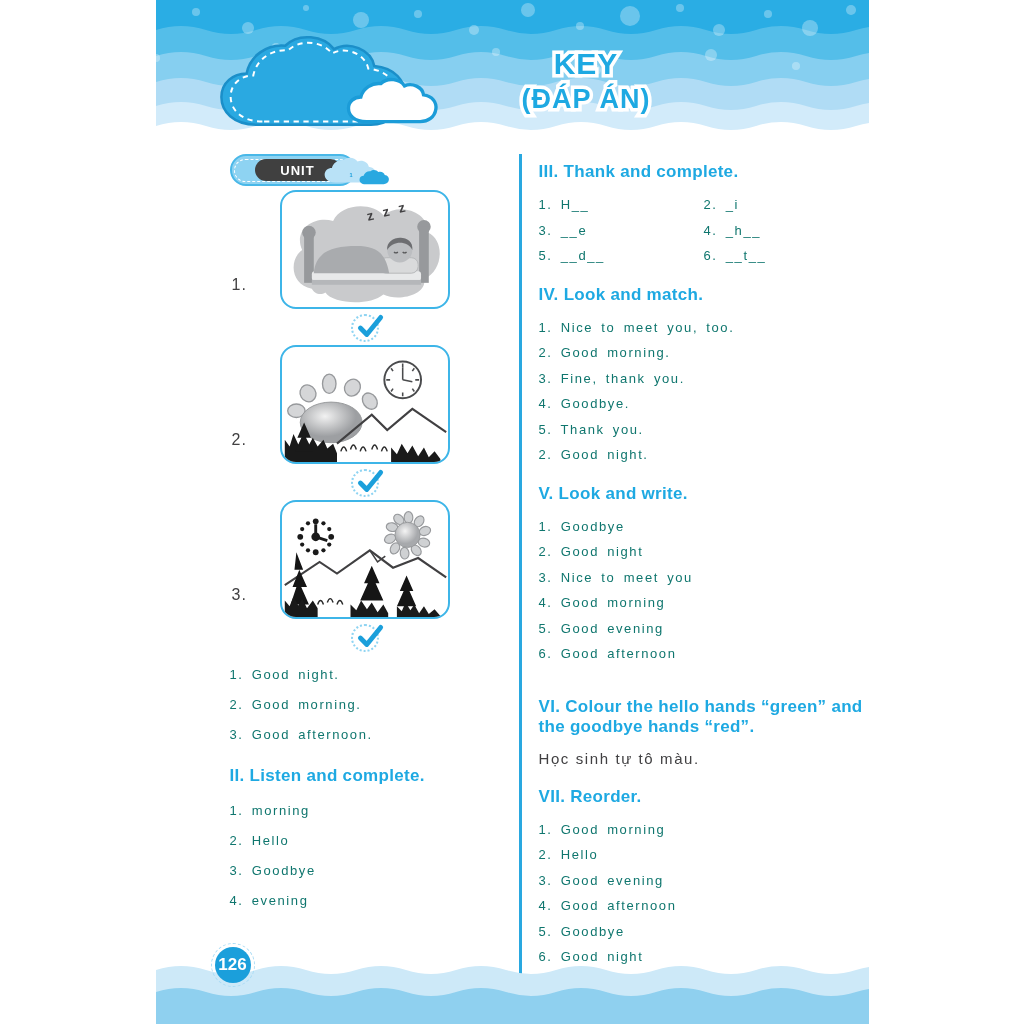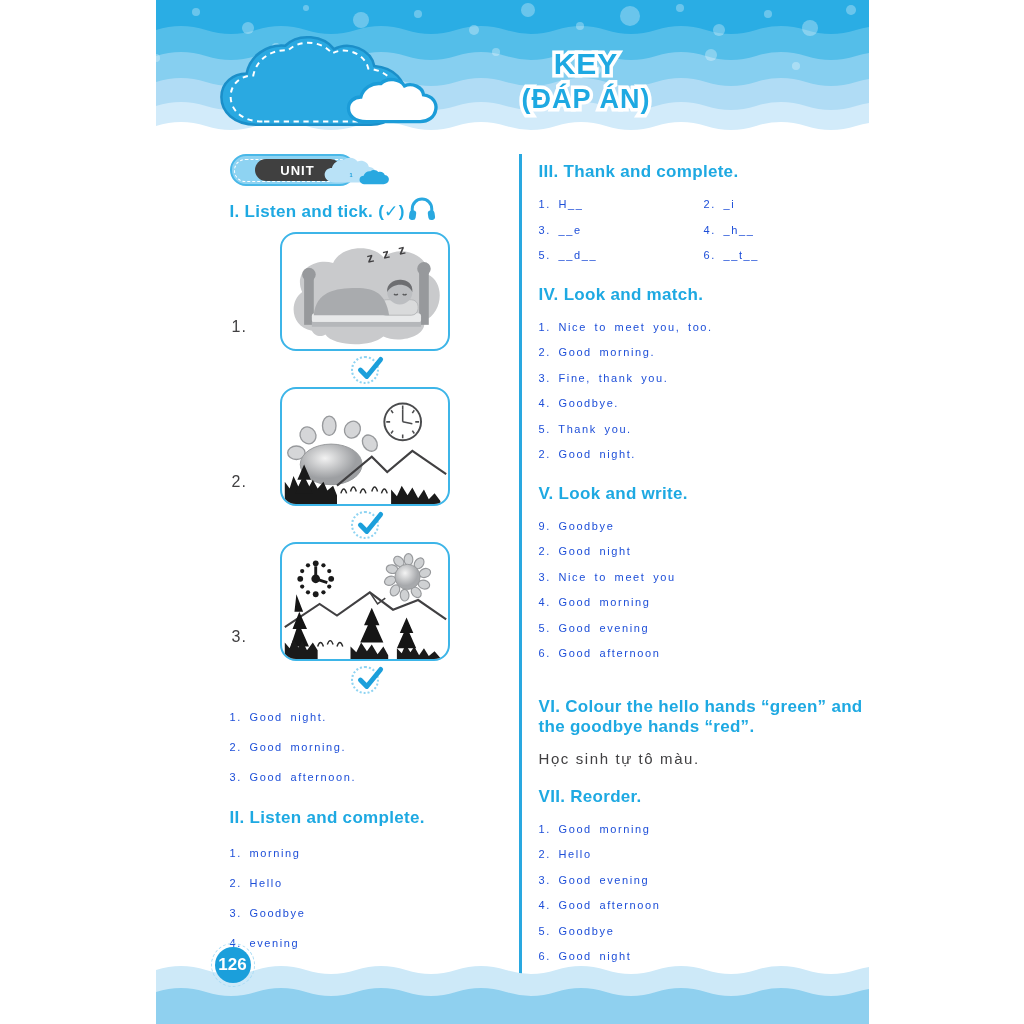--- a/index.html
+++ b/index.html
@@ -13,21 +13,21 @@
 
   
   .content { display:flex; padding-top:10px; }
   .col-left { width:363px; padding-left:74px; }
   .col-right { flex:1; border-left:3px solid #29a8e0; padding:4px 0 10px 17px; margin-top:6px; }
 
   h2.sec { color:#1ea9e2; font-size:17px; font-weight:bold; letter-spacing:.3px; line-height:20px; margin:16px 0 10px; display:flex; align-items:flex-start; }
   .col-right h2.sec:first-child { margin-top:4px; }
   .hp-icon { margin:-8px 0 0 2px; flex:0 0 auto; }
 
-  .ans { list-style:none; color:#1d4ed8; font-size:11px; letter-spacing:1.6px; word-spacing:3px; }
+  .ans { list-style:none; color:#0f766e; font-size:13px; letter-spacing:1.6px; word-spacing:3px; }
   .ans li { line-height:30px; }
   .ans.tight li { line-height:25.5px; }
   .grid2 { display:grid; grid-template-columns:1fr 1fr; }
   .note { color:#414042; font-size:15px; letter-spacing:1.6px; margin:4px 0 2px; line-height:24px; }
 
   
   .unit-badge { position:relative; width:152px; height:32px; margin:6px 0 4px; }
   .unit-pill { position:absolute; left:0; top:0; width:126px; height:32px; background:#8ed3f2; border:2px solid #49b8e8; border-radius:16px; }
   .unit-pill::before { content:""; position:absolute; inset:2.5px; border:1.6px dashed #ffffff; border-radius:13px; }
   .unit-inner { position:absolute; left:5px; top:5px; width:86px; height:22px; background:#404040; border-radius:11px; color:#fff; font-weight:bold; font-size:13px; letter-spacing:1px; display:flex; align-items:center; justify-content:center;margin-left:20px; }
@@ -104,28 +104,20 @@
         <div class="unit-inner">UNIT</div>
         <svg class="unit-cloud1" viewBox="0 0 170 100">
           <path d="M40,88 C18,88 8,76 8,64 C8,52 18,44 30,44 C34,28 50,18 66,20 C78,8 100,12 108,24 C122,18 140,26 142,40 C158,42 166,54 164,66 C162,80 150,88 136,88 Z" fill="#b9e2f7"></path>
           <text class="n1" x="88" y="72" text-anchor="middle" font-size="46" font-weight="bold" fill="#1b9fdb">1</text>
         </svg>
         <svg class="unit-cloud2" viewBox="0 0 170 100">
           <path d="M40,88 C18,88 8,76 8,64 C8,52 18,44 30,44 C34,28 50,18 66,20 C78,8 100,12 108,24 C122,18 140,26 142,40 C158,42 166,54 164,66 C162,80 150,88 136,88 Z" fill="#29a8e0"></path>
         </svg>
       </div>
 
-      <h2 class="sec">
-        <span>I. Listen and tick. (✓)</span>
-        <svg class="hp-icon" width="30" height="28" viewBox="0 0 40 36">
-          <path d="M7,24 v-5 a13,13 0 0 1 26,0 v5" fill="none" stroke="#29a8e0" stroke-width="4" stroke-linecap="round"></path>
-          <rect x="3" y="21" width="9" height="13" rx="4" fill="#29a8e0" transform="rotate(8 7 27)"></rect>
-          <rect x="28" y="21" width="9" height="13" rx="4" fill="#29a8e0" transform="rotate(-8 33 27)"></rect>
-        </svg>
-      </h2>
 
       <div class="pic-row">
         <span class="pic-num">1.</span>
         <div class="pic-card">
           <svg viewBox="0 0 170 119">
             <path d="M30,100 C8,96 6,70 20,60 C10,38 34,24 52,30 C60,12 92,10 104,24 C122,10 152,22 150,42 C168,50 166,82 146,90 C150,106 120,114 104,106 C90,118 52,116 44,104 C38,108 32,104 30,100 Z" fill="#c9cacc"></path>
             <circle cx="27" cy="42" r="7" fill="#97999c"></circle>
               <rect x="22" y="42" width="10" height="52" fill="#97999c"></rect>
             <circle cx="146" cy="36" r="7" fill="#97999c"></circle>
               <rect x="141" y="36" width="10" height="58" fill="#97999c"></rect>
@@ -289,21 +281,21 @@
         <li>3. Fine, thank you.</li>
         <li>4. Goodbye.</li>
         <li>5. Thank you.</li>
         <li>2. Good night.</li>
       </ul>
 
       <h2 class="sec">
         <span>V. Look and write.</span>
       </h2>
       <ul class="ans tight">
-        <li>9. Goodbye</li>
+        <li>1. Goodbye</li>
         <li>2. Good night</li>
         <li>3. Nice to meet you</li>
         <li>4. Good morning</li>
         <li>5. Good evening</li>
         <li>6. Good afternoon</li>
       </ul>
 
       <h2 class="sec" style="margin-top:30px;">
         <span>VI. Colour the hello hands “green” and the goodbye hands “red”.</span>
       </h2>

